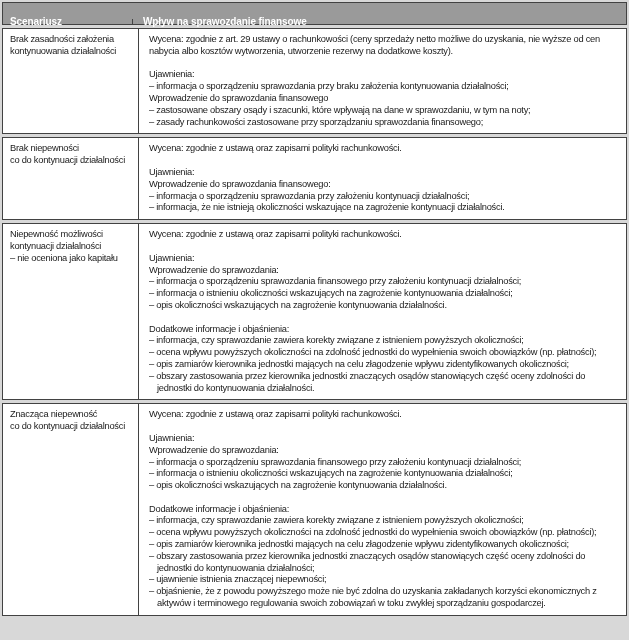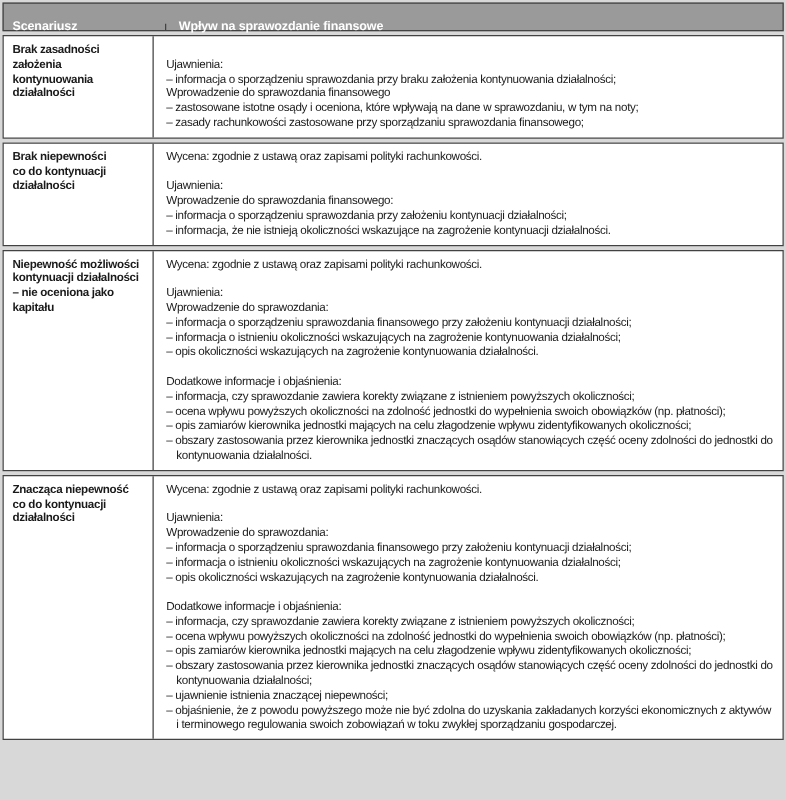--- a/index.html
+++ b/index.html
@@ -30,24 +30,23 @@
     letter-spacing: -0.1px;
   }
   .header-row .h-cell { display: flex; align-items: center; margin-top: 16px; }
   .h-scenario {
     width: 130px;
     padding-left: 7px;
     border-right: 1px solid var(--border, #444);
   }
   .h-impact { flex: 1; padding-left: 10px; }
   .row .scenario {
-    width: 120px;
+    width: 136px;
     border-right: 1px solid var(--border, #444);
     padding: 5px 2px 5px 7px;
-    font-weight: bold;
   }
   .row .impact {
     flex: 1;
     padding: 5px 6px 5px 10px;
   }
   .line {
     font-size: 9.3px;
     line-height: 11.8px;
     letter-spacing: -0.25px;
     color: var(--text, #1a1a1a);
@@ -63,25 +62,26 @@
     <div class="h-cell h-scenario">Scenariusz</div>
     <div class="h-cell h-impact">Wpływ na sprawozdanie finansowe</div>
   </div>
   <div>
   <div class="row">
     <div class="cell scenario">
           <div class="line">Brak zasadności założenia</div>
           <div class="line">kontynuowania działalności</div>
         </div>
     <div class="cell impact">
+          <div class="line">Wycena: zgodnie z art. 29 ustawy o rachunkowości (ceny sprzedaży netto możliwe do uzyskania, nie wyższe od cen nabycia albo kosztów wytworzenia, utworzenie rezerwy na dodatkowe koszty).</div>
           <div class="line blank">&nbsp;</div>
           <div class="line">Ujawnienia:</div>
           <div class="line bullet">– informacja o sporządzeniu sprawozdania przy braku założenia kontynuowania działalności;</div>
           <div class="line">Wprowadzenie do sprawozdania finansowego</div>
-          <div class="line bullet">– zastosowane istotne osądy i oceniona, które wpływają na dane w sprawozdaniu, w tym na noty;</div>
+          <div class="line bullet">– zastosowane obszary osądy i szacunki, które wpływają na dane w sprawozdaniu, w tym na noty;</div>
           <div class="line bullet">– zasady rachunkowości zastosowane przy sporządzaniu sprawozdania finansowego;</div>
         </div>
   </div>
 
   <div class="row">
     <div class="cell scenario">
           <div class="line">Brak niepewności</div>
           <div class="line">co do kontynuacji działalności</div>
         </div>
     <div class="cell impact">

